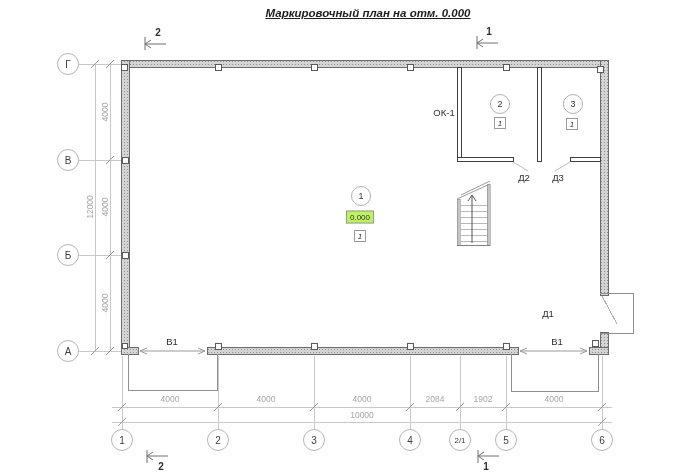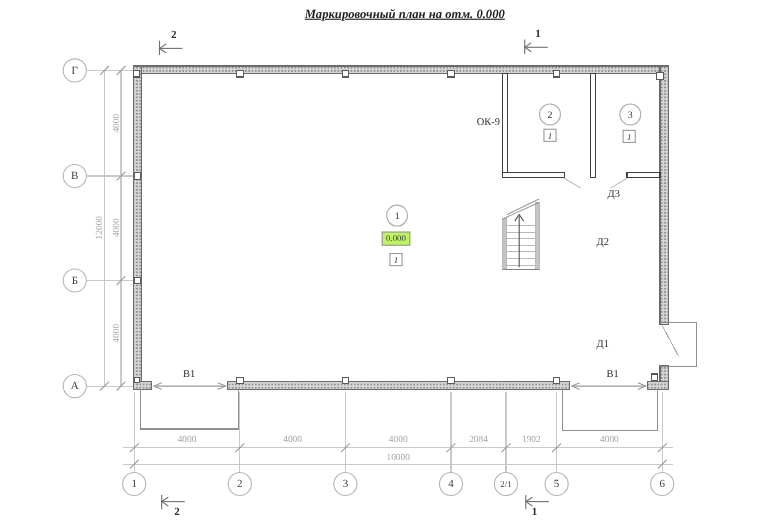--- a/index.html
+++ b/index.html
@@ -1,17 +1,17 @@
 <!DOCTYPE html>
 <html><head>
 <meta charset="utf-8">
 <style>
   html,body{margin:0;padding:0;}
   body{font-family:"Liberation Sans", sans-serif; background:#f2f2f2;}
-  #canvas{position:relative;width:700px;height:474px;background:#ffffff;overflow:hidden;font-family:Liberation Serif, serif;}
+  #canvas{position:relative;width:700px;height:474px;background:#ffffff;overflow:hidden;}
   #linework{position:absolute;left:0;top:0;z-index:1;}
   .txt{position:absolute;z-index:2;white-space:nowrap;color:#333;}
   .ctr{transform:translate(-50%,-50%);}
   .title{font-size:11.5px;font-style:italic;font-weight:bold;text-decoration:underline;color:#1e1e1e;}
   .axis-c{width:22px;height:22px;border-radius:50%;border:1px solid #b5b5b5;background:#fff;
           display:flex;align-items:center;justify-content:center;font-size:10px;color:#3d3d3d;
           position:absolute;z-index:2;transform:translate(-50%,-50%);box-sizing:border-box;}
   .axis-c.small{font-size:8px;}
   .room-c{width:20px;height:20px;border-radius:50%;border:1px solid #b0b0b0;background:#fff;
           display:flex;align-items:center;justify-content:center;font-size:9px;color:#333;
@@ -205,22 +205,22 @@
   <div class="room-c" style="left:361px;top:196px;">1</div>
   <div class="room-c" style="left:500px;top:104px;">2</div>
   <div class="room-c" style="left:573px;top:104px;">3</div>
 
   <div class="txt ctr lvl-box" style="left:360px;top:217px;">0.000</div>
 
   <div class="txt ctr floor-box" style="left:360px;top:236px;">1</div>
   <div class="txt ctr floor-box" style="left:500px;top:123px;">1</div>
   <div class="txt ctr floor-box" style="left:572px;top:124px;">1</div>
 
-  <div class="txt ctr lbl" style="left:444px;top:112px;">ОК-9</div>
-  <div class="txt ctr lbl" style="left:548px;top:177px;margin-top:44px;">Д2</div>
+  <div class="txt ctr lbl" style="left:444px;top:112px;">ОК-1</div>
+  <div class="txt ctr lbl" style="left:524px;top:177px;">Д2</div>
   <div class="txt ctr lbl" style="left:558px;top:177px;">Д3</div>
   <div class="txt ctr lbl" style="left:548px;top:313px;">Д1</div>
   <div class="txt ctr lbl" style="left:172px;top:341px;">В1</div>
   <div class="txt ctr lbl" style="left:557px;top:341px;">В1</div>
 
   <div class="txt ctr sec-n" style="left:158px;top:32px;">2</div>
   <div class="txt ctr sec-n" style="left:489px;top:31px;">1</div>
   <div class="txt ctr sec-n" style="left:161px;top:466px;">2</div>
   <div class="txt ctr sec-n" style="left:486px;top:466px;">1</div>
 

